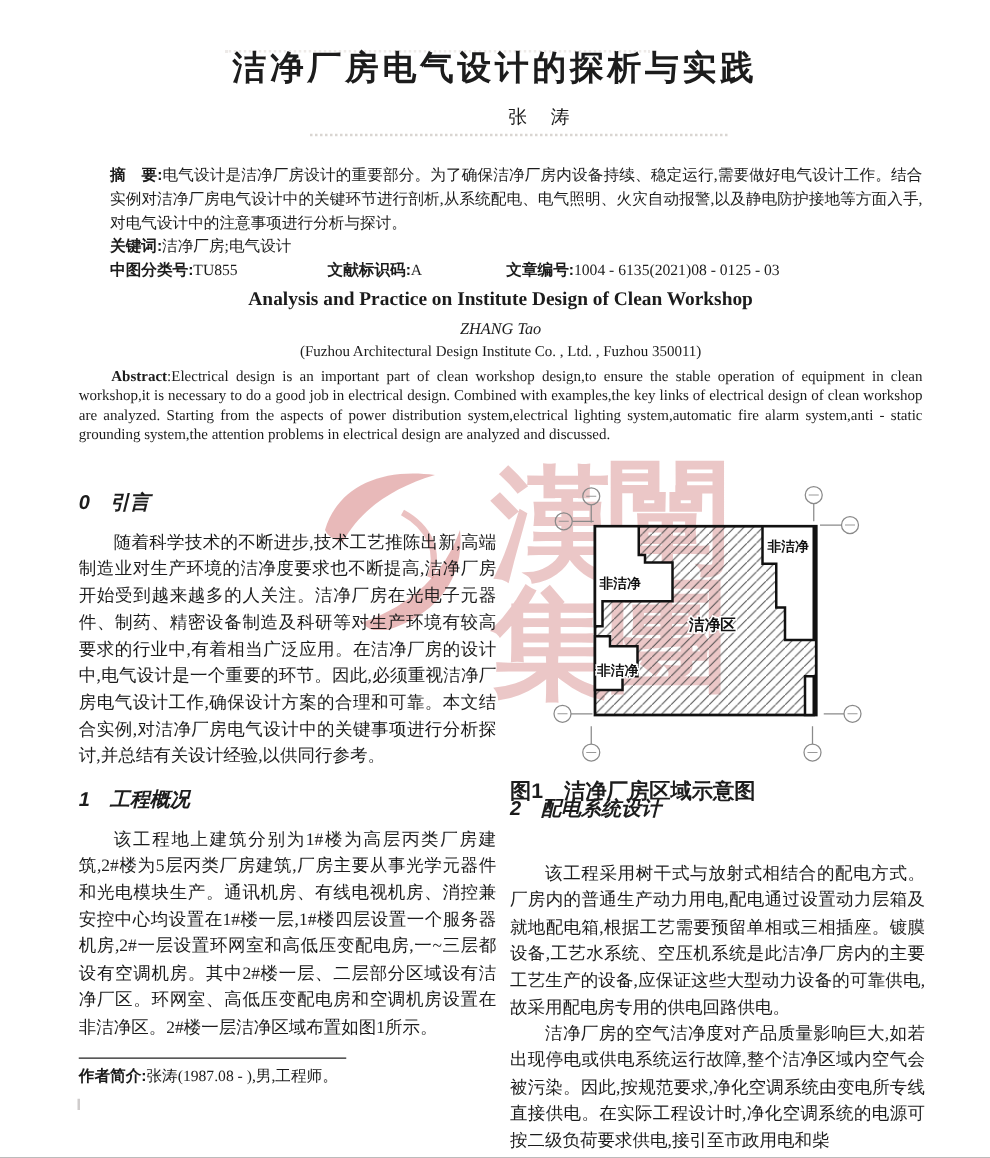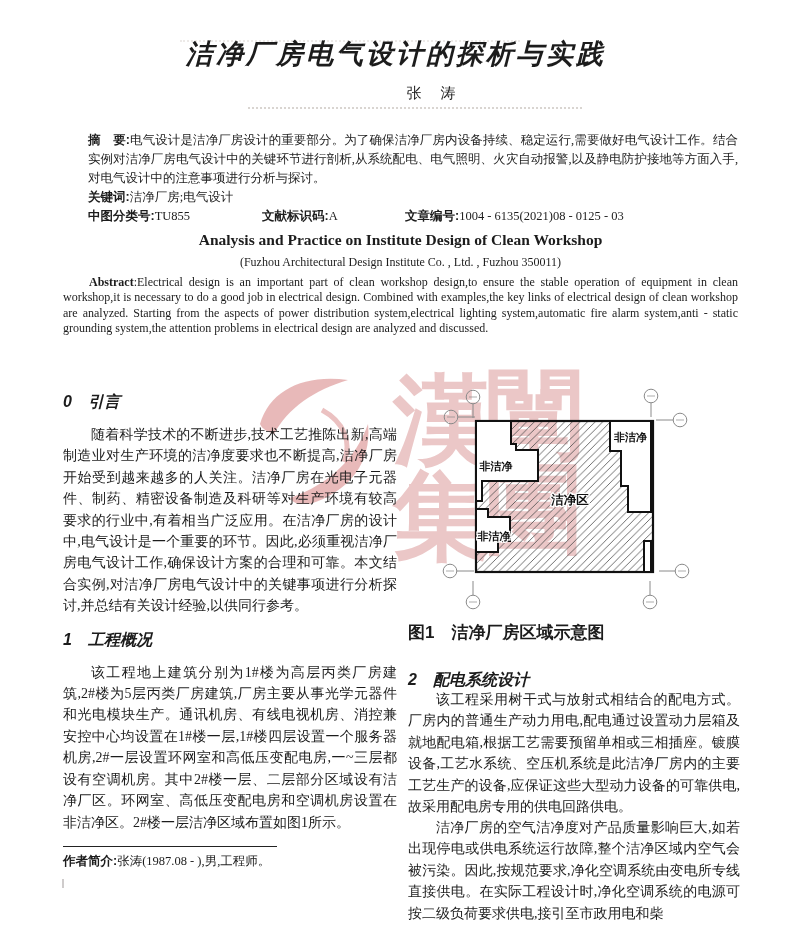--- a/index.html
+++ b/index.html
@@ -10,21 +10,21 @@
   .watermark{position:absolute;inset:0;z-index:0;pointer-events:none;}
   .wm-char{position:absolute;font-size:98px;line-height:1;font-weight:700;
            color:rgba(205,115,115,0.40);font-family:"Liberation Serif",serif;}
   .wm-swoosh{position:absolute;left:252px;top:372px;}
   
   .art-top{left:180px;top:40px;width:340px;height:0;border-top:2px dotted #edeae8;}
   .art-author{left:248px;top:107px;width:334px;height:0;border-top:2px dotted #d9d5d1;}
   .art-tick{left:62px;top:879px;width:2px;height:9px;background:#cfcccc;}
   
   .title{top:36px;left:0;width:792px;text-align:center;margin:0;
-         font-family:"Liberation Sans",sans-serif;font-size:27px;font-weight:700;letter-spacing:3px;font-style:italic;}
+         font-family:"Liberation Sans",sans-serif;font-size:27px;font-weight:700;letter-spacing:3px;}
   .author{top:84px;left:0;width:792px;text-align:center;font-size:15px;letter-spacing:2px;padding-left:36px;}
   
   .abs-cn{left:88px;top:131px;width:650px;font-size:12.5px;line-height:19px;}
   .abs-cn p{margin:0;text-align:justify;}
   .lab{font-family:"Liberation Sans",sans-serif;font-weight:700;}
   .meta-row{position:relative;height:19px;}
   .meta-row .m1{position:absolute;left:0;}
   .meta-row .m2{position:absolute;left:174px;}
   .meta-row .m3{position:absolute;left:317px;}
   
@@ -41,21 +41,21 @@
   .col-left{left:63px;top:392px;width:334px;}
   .col-left h2.second{margin-top:13px;}
   .foot-rule{width:214px;height:0;border-top:1.6px solid #222;margin-top:13px;}
   .foot-note{font-size:12.5px !important;line-height:17px !important;
              text-indent:0 !important;margin-top:6px !important;}
   .col-right{left:408px;top:390px;width:332px;height:536px;}
   .col-right > *{position:absolute;}
   .figure{left:30px;top:-2px;width:300px;height:232px;}
   .fig-caption{top:231px;left:0;width:332px;
                font-family:"Liberation Sans",sans-serif;font-size:17px;font-weight:700;}
-  .h-right{top:280px;left:0;width:332px;}
+  .h-right{top:247px;left:0;width:332px;}
   .p-right1{top:299px;left:0;width:332px;}
   .p-right2{top:427px;left:0;width:332px;}
   
   .fig-label{font-family:"Liberation Sans",sans-serif;font-weight:700;fill:#111;
              paint-order:stroke;stroke:#ffffff;stroke-width:2.5px;text-anchor:middle;}
 </style>
 </head>
 <body>
 
 <div class="page">
@@ -84,20 +84,21 @@
     <p><span class="lab">关键词:</span><span>洁净厂房;电气设计</span></p>
     <div class="meta-row">
       <span class="m1"><span class="lab">中图分类号:</span><span>TU855</span></span>
       <span class="m2"><span class="lab">文献标识码:</span><span>A</span></span>
       <span class="m3"><span class="lab">文章编号:</span><span>1004 - 6135(2021)08 - 0125 - 03</span></span>
     </div>
   </div>
 
   <div class="en-block">
     <div class="en-title">Analysis and Practice on Institute Design of Clean Workshop</div>
+    <div class="en-author">ZHANG Tao</div>
     <div class="en-affil">(Fuzhou Architectural Design Institute Co. , Ltd. , Fuzhou 350011)</div>
     <p class="en-abs"><span class="b">Abstract</span><span>:Electrical design is an important part of clean workshop design,to ensure the stable operation of equipment in clean workshop,it is necessary to do a good job in electrical design. Combined with examples,the key links of electrical design of clean workshop are analyzed. Starting from the aspects of power distribution system,electrical lighting system,automatic fire alarm system,anti - static grounding system,the attention problems in electrical design are analyzed and discussed.</span></p>
   </div>
 
   <div class="col col-left">
     <h2>0　引言</h2>
     <p>随着科学技术的不断进步,技术工艺推陈出新,高端制造业对生产环境的洁净度要求也不断提高,洁净厂房开始受到越来越多的人关注。洁净厂房在光电子元器件、制药、精密设备制造及科研等对生产环境有较高要求的行业中,有着相当广泛应用。在洁净厂房的设计中,电气设计是一个重要的环节。因此,必须重视洁净厂房电气设计工作,确保设计方案的合理和可靠。本文结合实例,对洁净厂房电气设计中的关键事项进行分析探讨,并总结有关设计经验,以供同行参考。</p>
     <h2 class="second">1　工程概况</h2>
     <p>该工程地上建筑分别为1#楼为高层丙类厂房建筑,2#楼为5层丙类厂房建筑,厂房主要从事光学元器件和光电模块生产。通讯机房、有线电视机房、消控兼安控中心均设置在1#楼一层,1#楼四层设置一个服务器机房,2#一层设置环网室和高低压变配电房,一~三层都设有空调机房。其中2#楼一层、二层部分区域设有洁净厂区。环网室、高低压变配电房和空调机房设置在非洁净区。2#楼一层洁净区域布置如图1所示。</p>
     <div class="foot-rule"></div>

